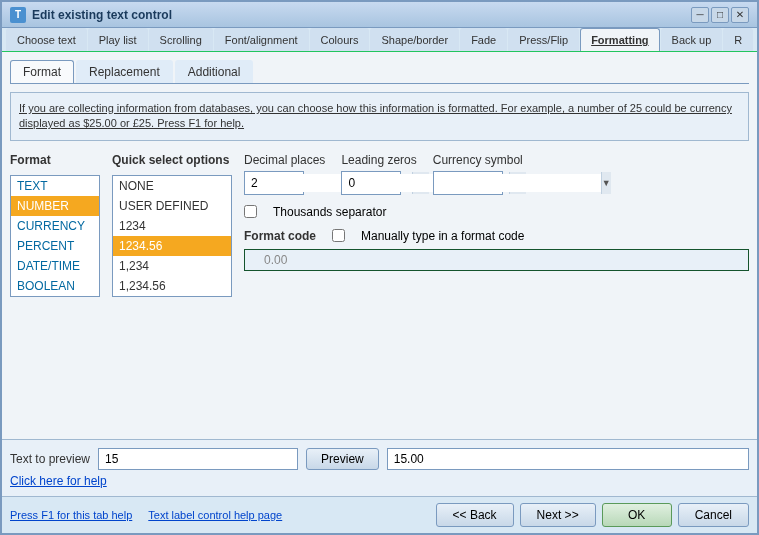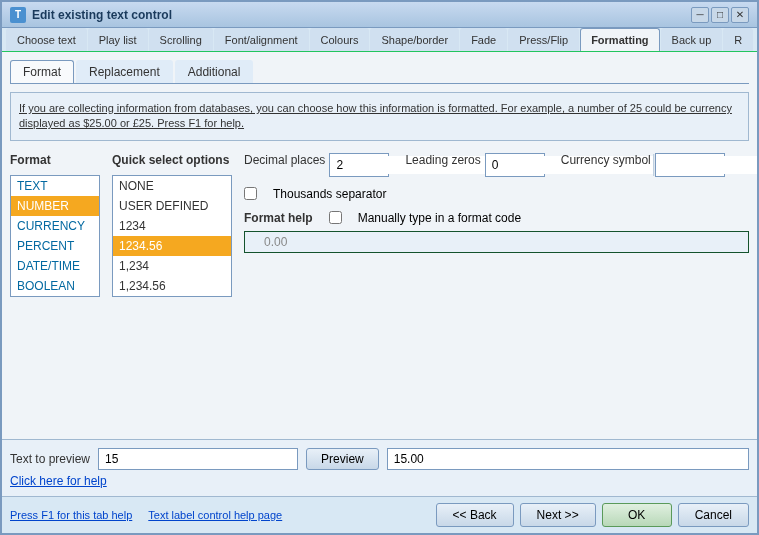--- a/index.html
+++ b/index.html
@@ -85,20 +85,21 @@
       color: #333;
       background: #d0e0f0;
       margin-right: 1px;
       border-radius: 3px 3px 0 0;
     }
     .tab.active {
       background: #f0f4f8;
       border-color: #7a9abf;
       border-bottom-color: #f0f4f8;
       font-weight: bold;
+      text-decoration: underline;
     }
     .main-content {
       flex: 1;
       padding: 8px;
       background: #f0f4f8;
       overflow: hidden;
       display: flex;
       flex-direction: column;
     }
     .sub-tab-bar {
@@ -193,21 +194,21 @@
       flex-direction: column;
       gap: 10px;
     }
     .options-row {
       display: flex;
       gap: 16px;
       align-items: flex-start;
     }
     .option-group {
       display: flex;
-      flex-direction: row;
+      flex-direction: column;
       gap: 4px;
     }
     .option-label {
       font-size: 12px;
       color: #333;
     }
     .spinner-input {
       display: flex;
       align-items: center;
       border: 1px solid #7a9abf;
@@ -484,21 +485,21 @@
           </div>
         </div>
 
         <div class="checkbox-row">
           <input type="checkbox" style="">
           <label>Thousands separator</label>
         </div>
 
         <div class="format-code-section">
           <div class="format-code-header">
-            <span class="format-code-label">Format help</span>
+            <span class="format-code-label">Format code</span>
             <div class="checkbox-row">
               <input type="checkbox" style="">
               <label>Manually type in a format code</label>
             </div>
           </div>
           <input class="format-code-input" type="text" readonly="" value="0.00" style="">
         </div>
       </div>
     </div>
   </div>

